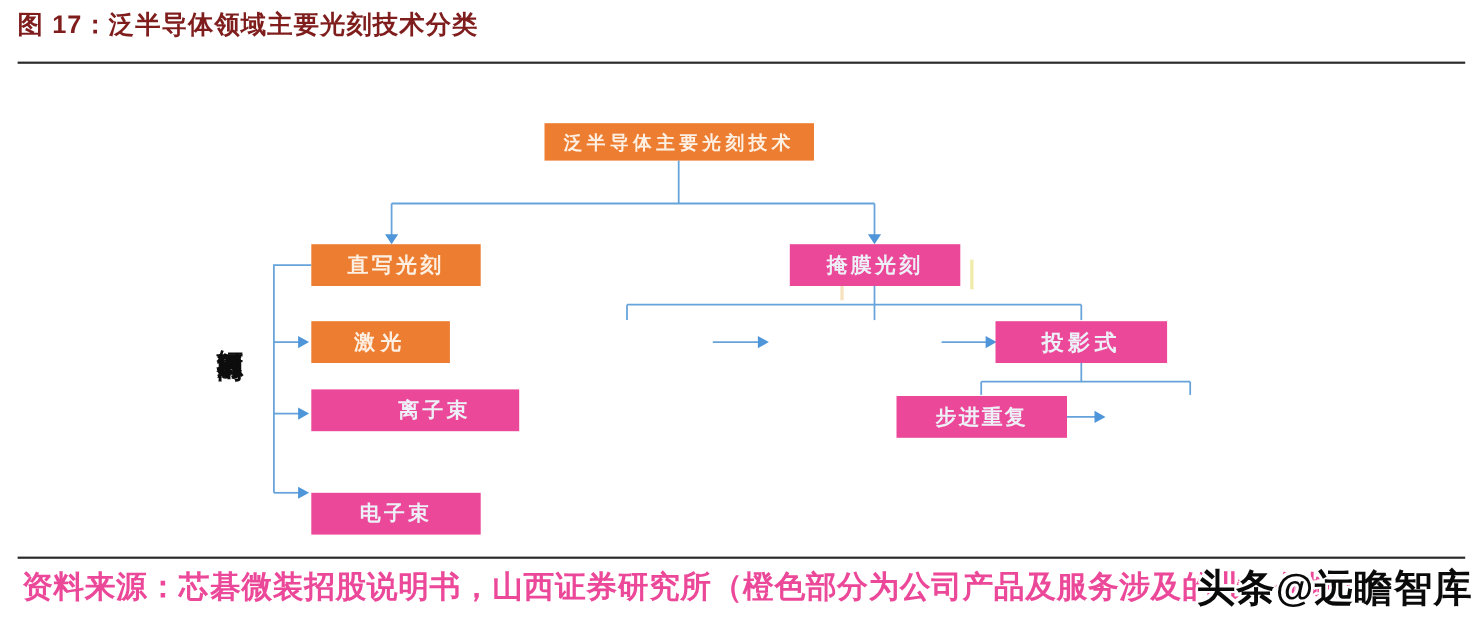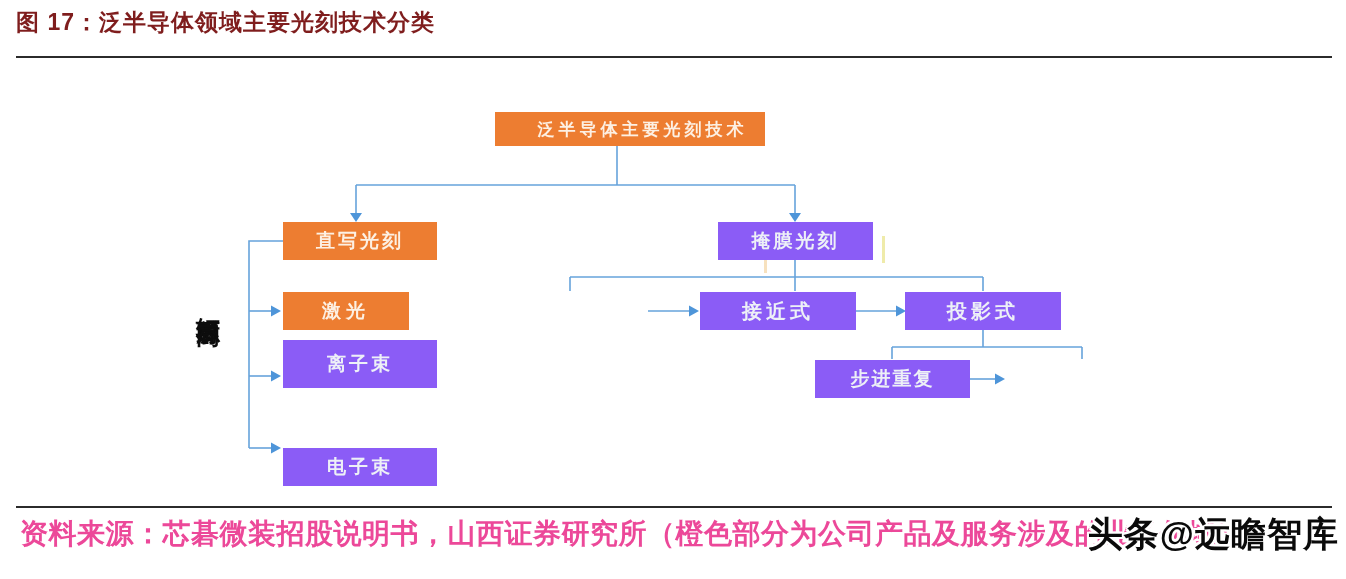--- a/index.html
+++ b/index.html
@@ -18,25 +18,25 @@
     position:absolute;left:16px;right:14px;height:2px;background:#2b2b2b;
   }
   .rule-top{top:56px;}
   .rule-bottom{top:506px;}
   .diagram{position:absolute;left:0;top:60px;width:1346px;height:446px;}
   .node{
     position:absolute;display:flex;align-items:center;justify-content:center;
     font-weight:700;white-space:nowrap;
   }
   .orange{background:#ED7D31;color:#fdf0e3;}
-  .navy{background:#8b5cf6;color:#edf0f7;}
-  .n-root{left:495px;top:52px;width:245px;height:34px;font-size:17px;letter-spacing:4px;padding-left:25px;}
+  .navy{background:#ec4899;color:#edf0f7;}
+  .n-root{left:495px;top:52px;width:245px;height:34px;font-size:17px;letter-spacing:4px;}
   .n-direct{left:283px;top:162px;width:154px;height:38px;font-size:19px;letter-spacing:3px;font-family:Liberation Mono, monospace;}
   .n-laser{left:283px;top:232px;width:126px;height:38px;font-size:19px;letter-spacing:5px;}
-  .n-ion{left:283px;top:280px;width:154px;height:48px;font-size:19px;letter-spacing:3px;}
+  .n-ion{left:283px;top:294px;width:154px;height:38px;font-size:19px;letter-spacing:3px;padding-left:35px;}
   .n-electron{left:283px;top:369px;width:154px;height:38px;font-size:19px;letter-spacing:3px;margin-top:19px;}
   .n-mask{left:718px;top:162px;width:155px;height:38px;font-size:19px;letter-spacing:3px;}
   .n-contact{left:492px;top:232px;width:156px;height:38px;font-size:20px;letter-spacing:4px;}
   .n-proximity{left:700px;top:232px;width:156px;height:38px;font-size:20px;letter-spacing:4px;}
   .n-projection{left:905px;top:232px;width:156px;height:38px;font-size:20px;letter-spacing:4px;}
   .n-steprepeat{left:815px;top:300px;width:155px;height:38px;font-size:19px;letter-spacing:2px;}
   .n-stepscan{left:1005px;top:300px;width:155px;height:38px;font-size:19px;letter-spacing:2px;}
   .side-label{
     position:absolute;left:196px;top:238px;
     writing-mode:vertical-rl;text-orientation:upright;
@@ -111,21 +111,20 @@
   </svg>
 
   <div class="side-label">辐射源不同</div>
 
   <div class="node orange n-root">泛半导体主要光刻技术</div>
   <div class="node orange n-direct">直写光刻</div>
   <div class="node orange n-laser">激光</div>
   <div class="node navy n-ion">离子束</div>
   <div class="node navy n-electron">电子束</div>
   <div class="node navy n-mask">掩膜光刻</div>
-  <div class="node navy n-proximity">接近式</div>
   <div class="node navy n-projection">投影式</div>
   <div class="node navy n-steprepeat">步进重复</div>
 
   <div class="artifact artifact-1"></div>
   <div class="artifact artifact-2"></div>
 </div>
 
 <div class="rule rule-bottom"></div>
 <div class="source-line">资料来源：芯碁微装招股说明书，山西证券研究所（橙色部分为公司产品及服务涉及的业务领域）</div>
 <div class="watermark">头条@远瞻智库</div>

